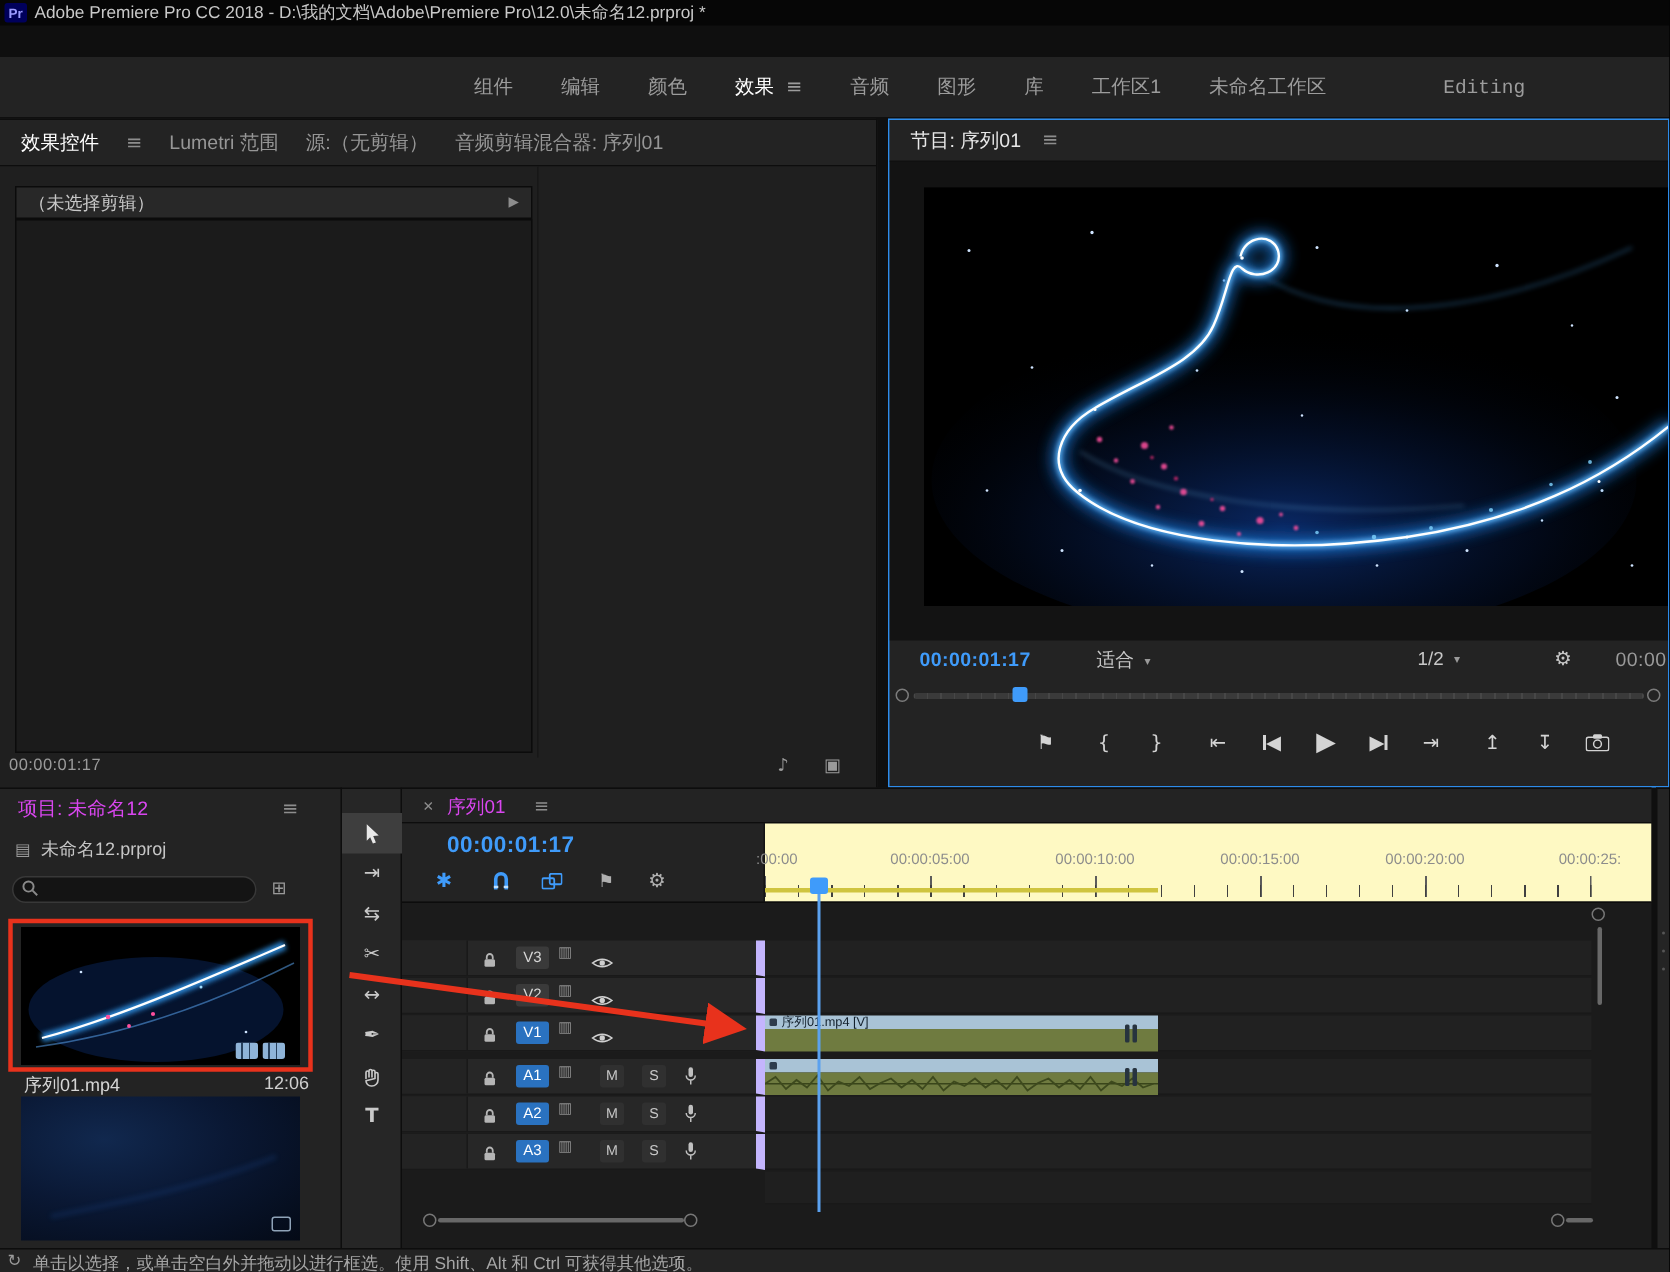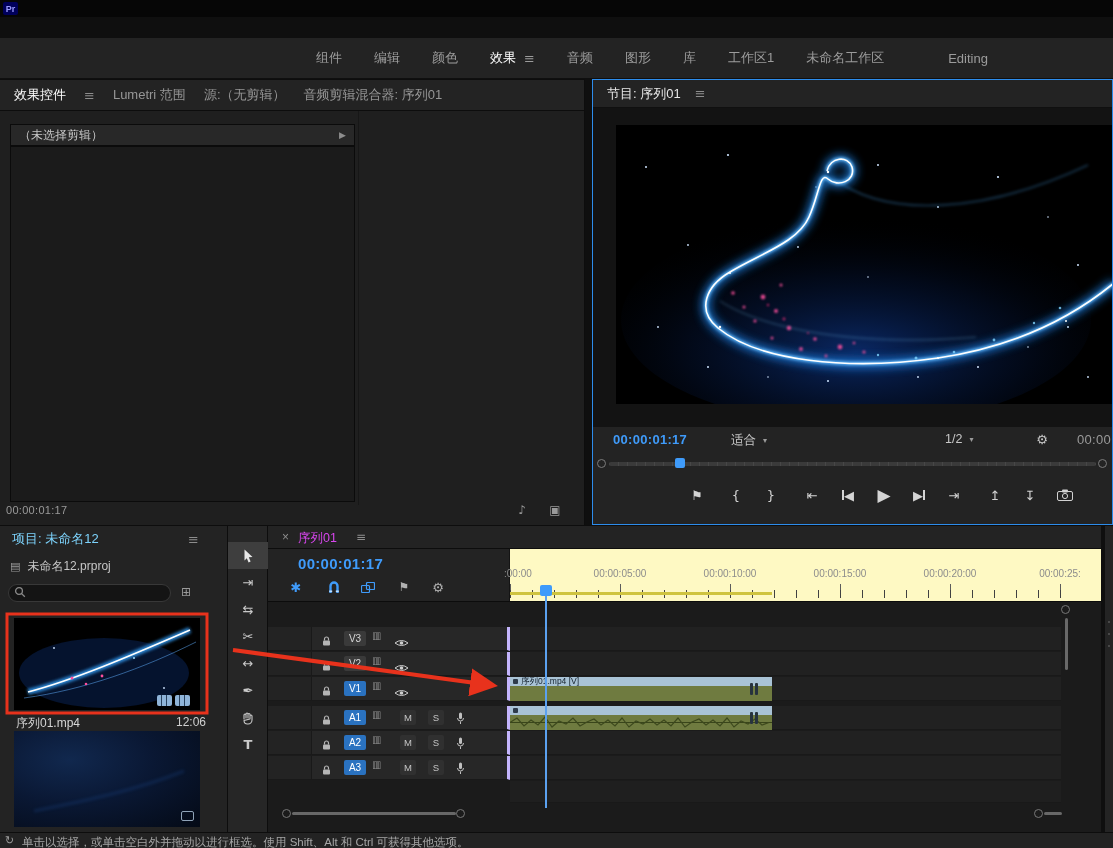--- a/index.html
+++ b/index.html
@@ -21,21 +21,21 @@
   
   .menubar { position:absolute; left:0; top:17px; width:1113px; height:21px; background:#2b2b2b;
     border-bottom:1px solid #141414; display:flex; align-items:center; padding-left:4px; }
   .mi { font-size:12.5px; color:#d6d6d6; padding:0 9px; line-height:21px; }
   
   .wsbar { position:absolute; left:0; top:38px; width:1113px; height:40px; background:#232323;
     display:flex; align-items:center; padding-left:316px; gap:32px; }
   .ws { font-size:13px; color:#9c9c9c; }
   .ws.on { color:#ffffff; }
   .wsmenu { color:#9c9c9c; font-size:13px; margin-left:-24px; font-family:"DejaVu Sans",sans-serif; }
-  .ws.rightws { margin-left:32px; }
+  .ws.rightws { margin-left:46px;font-family:Liberation Mono, monospace; }
   
   .panel { position:absolute; background:#232323; }
   .ptabs { position:absolute; left:0; top:0; right:0; height:31px; border-bottom:1px solid #0d0d0d;
     display:flex; align-items:center; padding-left:14px; gap:18px; background:#232323; }
   .ptab { font-size:13px; color:#969696; }
   .ptab.on { color:#ffffff; }
   .pmenu { color:#8d8d8d; font-size:13px; font-family:"DejaVu Sans",sans-serif; }
   
   .ecp { left:0; top:79px; width:585px; height:446px; border-top:1px solid #0d0d0d; border-right:1px solid #0d0d0d; }
   .ecp-body { position:absolute; left:0; top:31px; right:0; bottom:0; background:#1f1f1f; }
@@ -60,21 +60,21 @@
   .scrubtrack { position:absolute; left:16px; top:382px; width:487px; height:4px; background:#3a3a3a; border-radius:2px;
     background-image:repeating-linear-gradient(90deg,#474747 0 1px,transparent 1px 9px); }
   .scrubring { position:absolute; width:9px; height:9px; border:1px solid #7c7c7c; border-radius:50%; top:379px; }
   .scrubhead { position:absolute; left:82px; top:378px; width:10px; height:10px; background:#3f9bfa; border-radius:2px; }
   .tbtn { position:absolute; top:402px; width:26px; height:26px; display:flex; align-items:center; justify-content:center;
     color:#d4d4d4; font-size:13px; font-family:"DejaVu Sans",sans-serif; border-radius:3px; }
   .tbtn .sbar { width:2px; height:10px; background:#d4d4d4; }
   
   .prj { left:0; top:525px; width:228px; height:307px; border-top:1px solid #0d0d0d; border-right:1px solid #0d0d0d; }
   .prj-head { position:absolute; left:0; top:0; right:0; height:26px; display:flex; align-items:center; padding-left:12px; }
-  .prj-tab { font-size:13px; color:#7dd3fc; }
+  .prj-tab { font-size:13px; color:#d946ef; }
   .prj-head .pmenu { position:absolute; left:188px; }
   .filerow { position:absolute; left:10px; top:32px; display:flex; align-items:center; gap:7px; }
   .fileic { font-size:11px; color:#9a9a9a; font-family:"DejaVu Sans",sans-serif; }
   .filename { font-size:12px; color:#c6c6c6; }
   .searchwrap { position:absolute; left:8px; top:57px; width:163px; height:18px; }
   .searchwrap input { width:100%; height:100%; background:#141414; border:1px solid #383838; border-radius:9px;
     color:#cccccc; font-size:11px; padding:0 6px 0 22px; outline:none; font-family:inherit; }
   .mag { position:absolute; left:6px; top:3px; }
   .binbtn { left:176px; top:56px; width:20px; height:20px; font-size:12px; color:#9a9a9a; }
   .cell1 { position:absolute; left:6px; top:88px; width:202px; height:118px; }
@@ -108,21 +108,21 @@
   .ticks-major { position:absolute; left:0; top:35px; width:551px; height:14px;
     background:repeating-linear-gradient(90deg,#5c5c5c 0 1px,transparent 1px 110px); }
   .ticks-minor { position:absolute; left:0; top:41px; width:551px; height:8px;
     background:repeating-linear-gradient(90deg,#414141 0 1px,transparent 1px 22px); }
   .renderbar { position:absolute; left:0; top:43px; width:262px; height:3px; background:#cfc43f; }
   .rulerline { position:absolute; left:0; top:75px; width:833px; height:1px; background:#0c0c0c; }
   .phgrip { position:absolute; left:272px; top:59px; width:12px; height:11px; background:#3f9bfa; border-radius:2px; z-index:16; }
   .phline { position:absolute; left:277px; top:70px; width:2px; height:212px; background:#5ba1ef; z-index:15; }
   .trow { position:absolute; left:0; width:833px; height:24px; }
   .thd { position:absolute; left:0; top:0; width:242px; height:100%; background:#272727;
-    border-bottom:1px solid #191919; border-right:3px solid #c4b5fd; }
+    border-bottom:1px solid #191919; border-right:6px solid #c4b5fd; }
   .thd .gutter { position:absolute; left:0; top:0; width:44px; height:100%; background:#232323; border-right:1px solid #191919; }
   .tlane { position:absolute; left:242px; top:0; width:551px; height:100%; background:#212121; border-bottom:1px solid #191919; }
   .lockic { position:absolute; left:54px; top:6px; }
   .nbox { position:absolute; left:76px; top:4px; width:22px; height:15px; background:#3a3a3a; color:#d6d6d6;
     font-size:10px; border-radius:2px; display:flex; align-items:center; justify-content:center; }
   .nbox.target { background:#2a72c0; color:#ffffff; }
   .syncic { position:absolute; left:104px; top:3px; font-size:10px; color:#8d8d8d; font-family:"DejaVu Sans",sans-serif; }
   .eyeic { position:absolute; left:126px; top:7px; }
   .msbtn { position:absolute; top:4px; width:16px; height:15px; background:#303030; border-radius:2px; color:#c6c6c6;
     font-size:9.5px; display:flex; align-items:center; justify-content:center; }
@@ -149,20 +149,21 @@
   
   #annot { position:absolute; left:0; top:0; z-index:60; pointer-events:none; }
 </style>
 </head>
 <body>
 
 <div id="app">
 
   <div class="titlebar">
     <span class="prlogo">Pr</span>
+    <span class="wtitle">Adobe Premiere Pro CC 2018 - D:\我的文档\Adobe\Premiere Pro\12.0\未命名12.prproj *</span>
   </div>
 
 
   <div class="wsbar">
     <span class="ws">组件</span>
     <span class="ws">编辑</span>
     <span class="ws">颜色</span>
     <span class="ws on">效果</span>
     <span class="wsmenu">≡</span>
     <span class="ws">音频</span>

